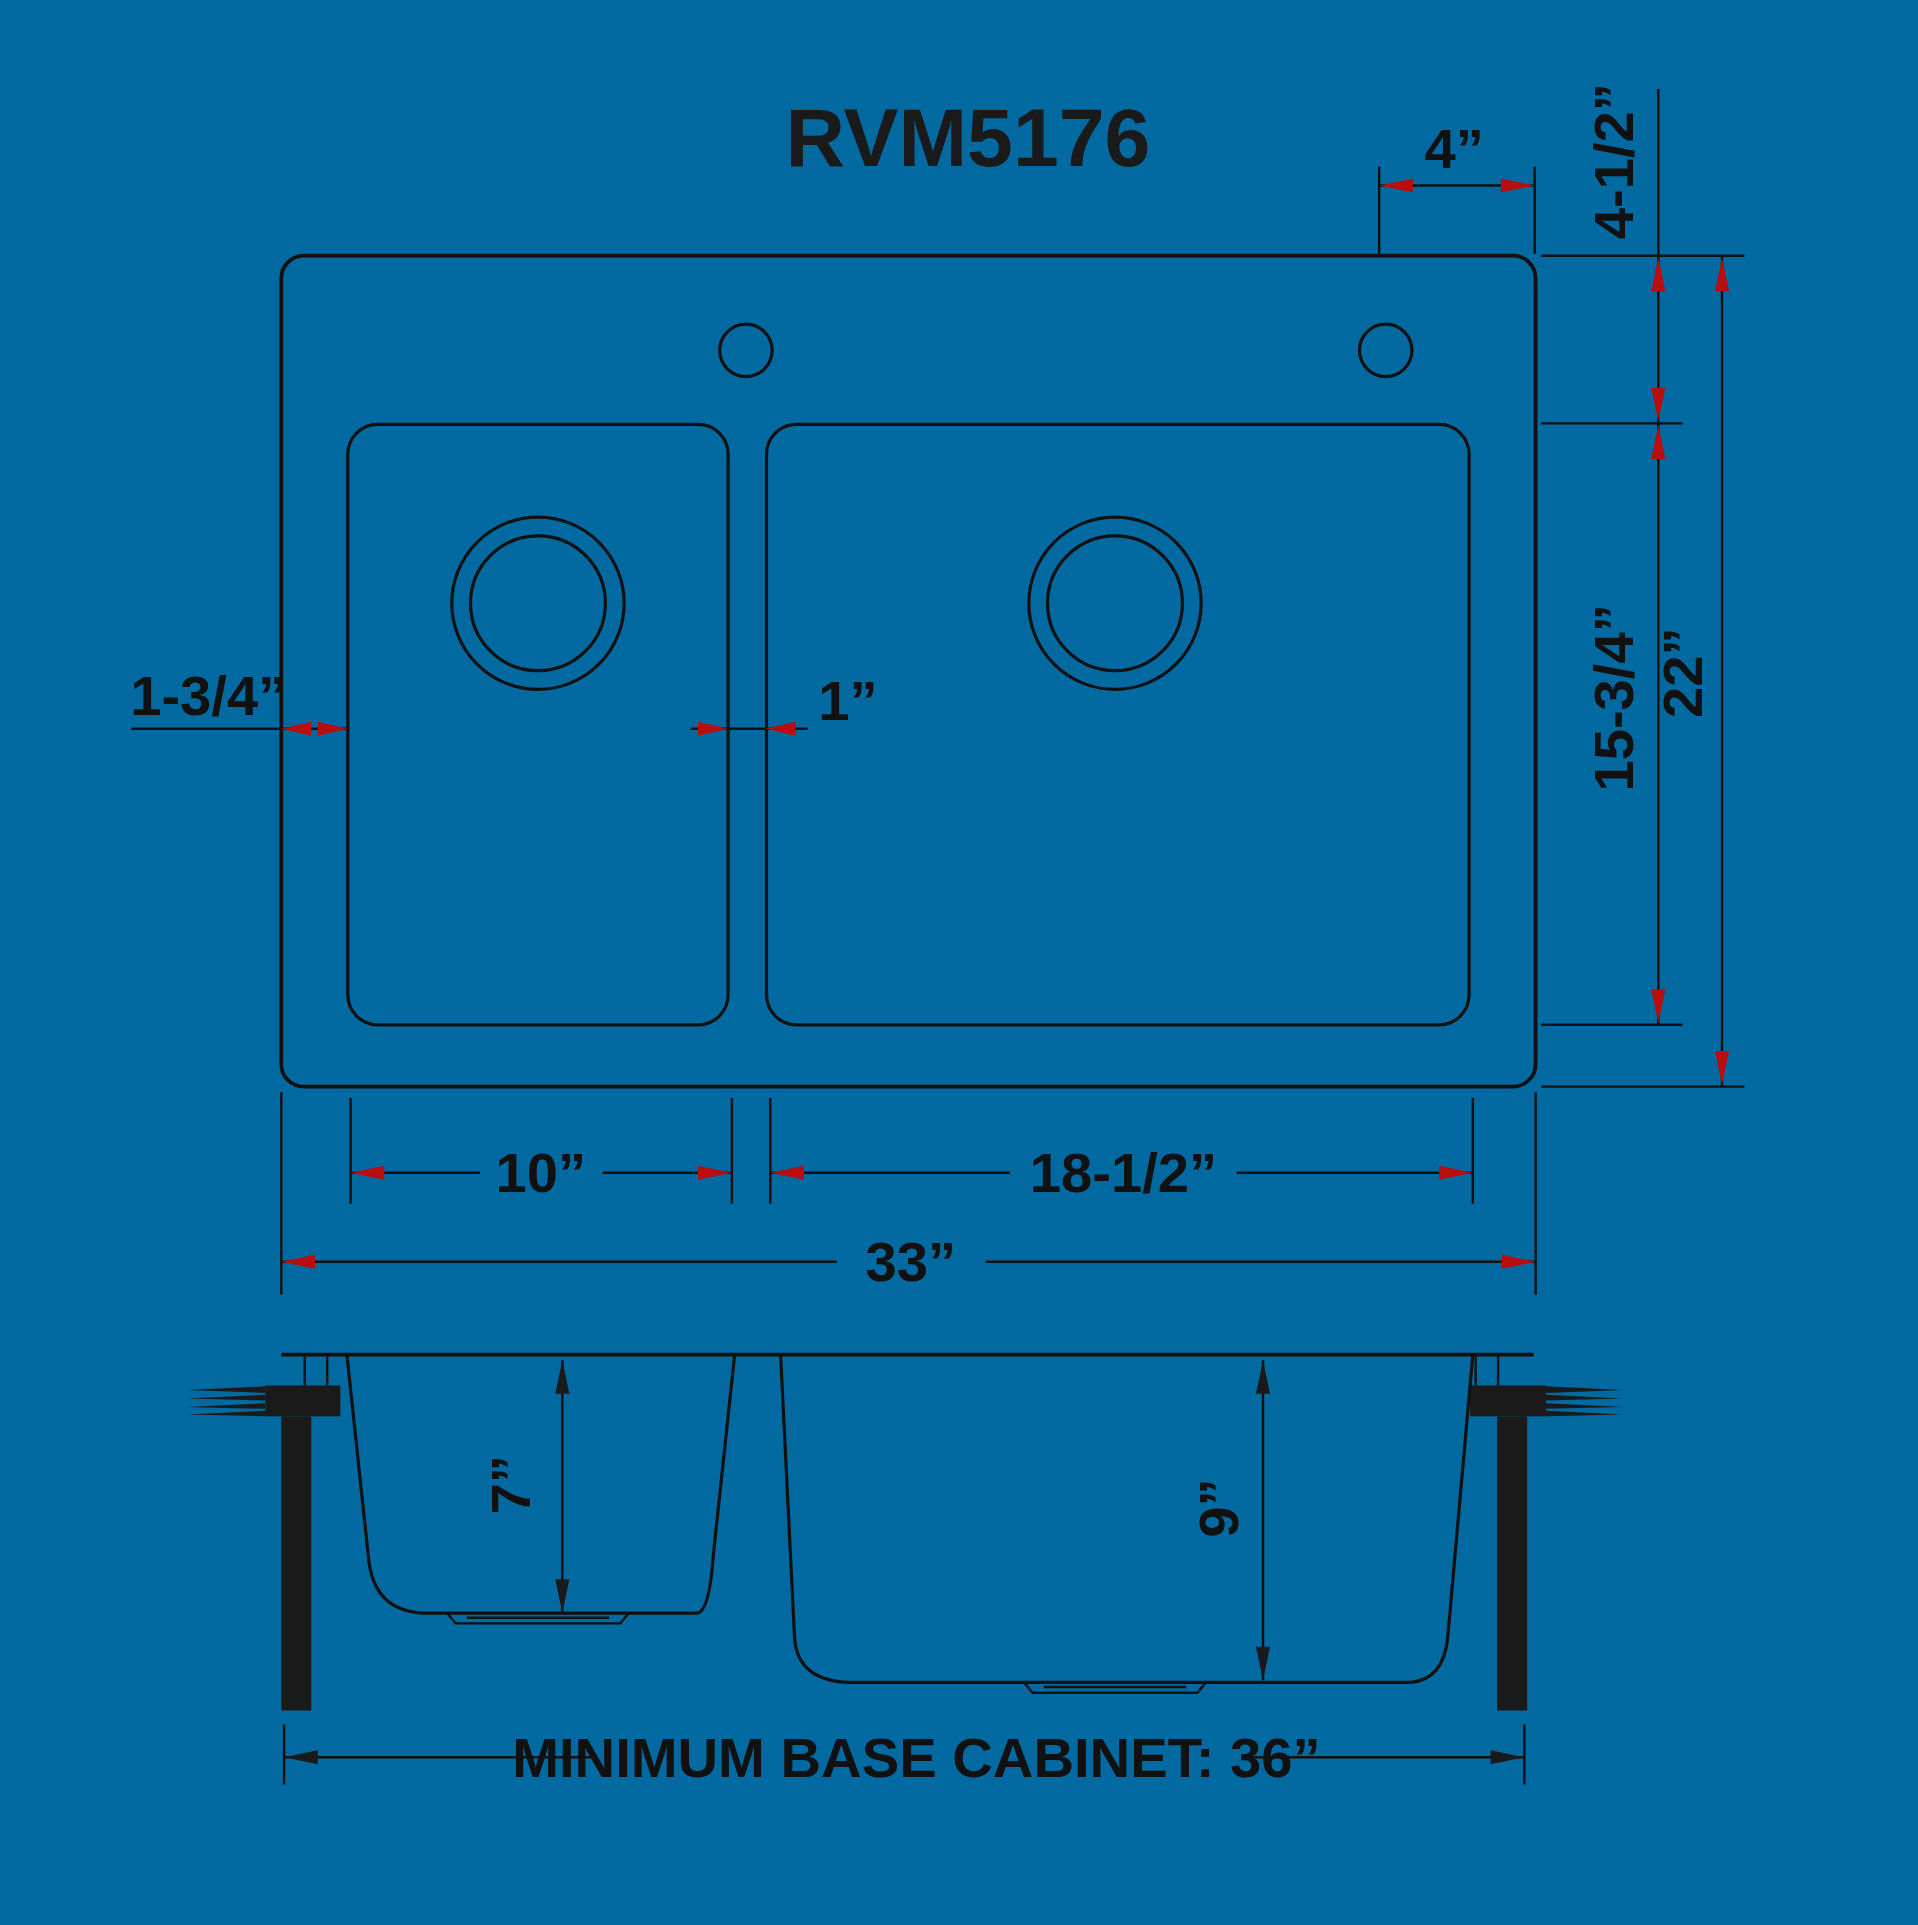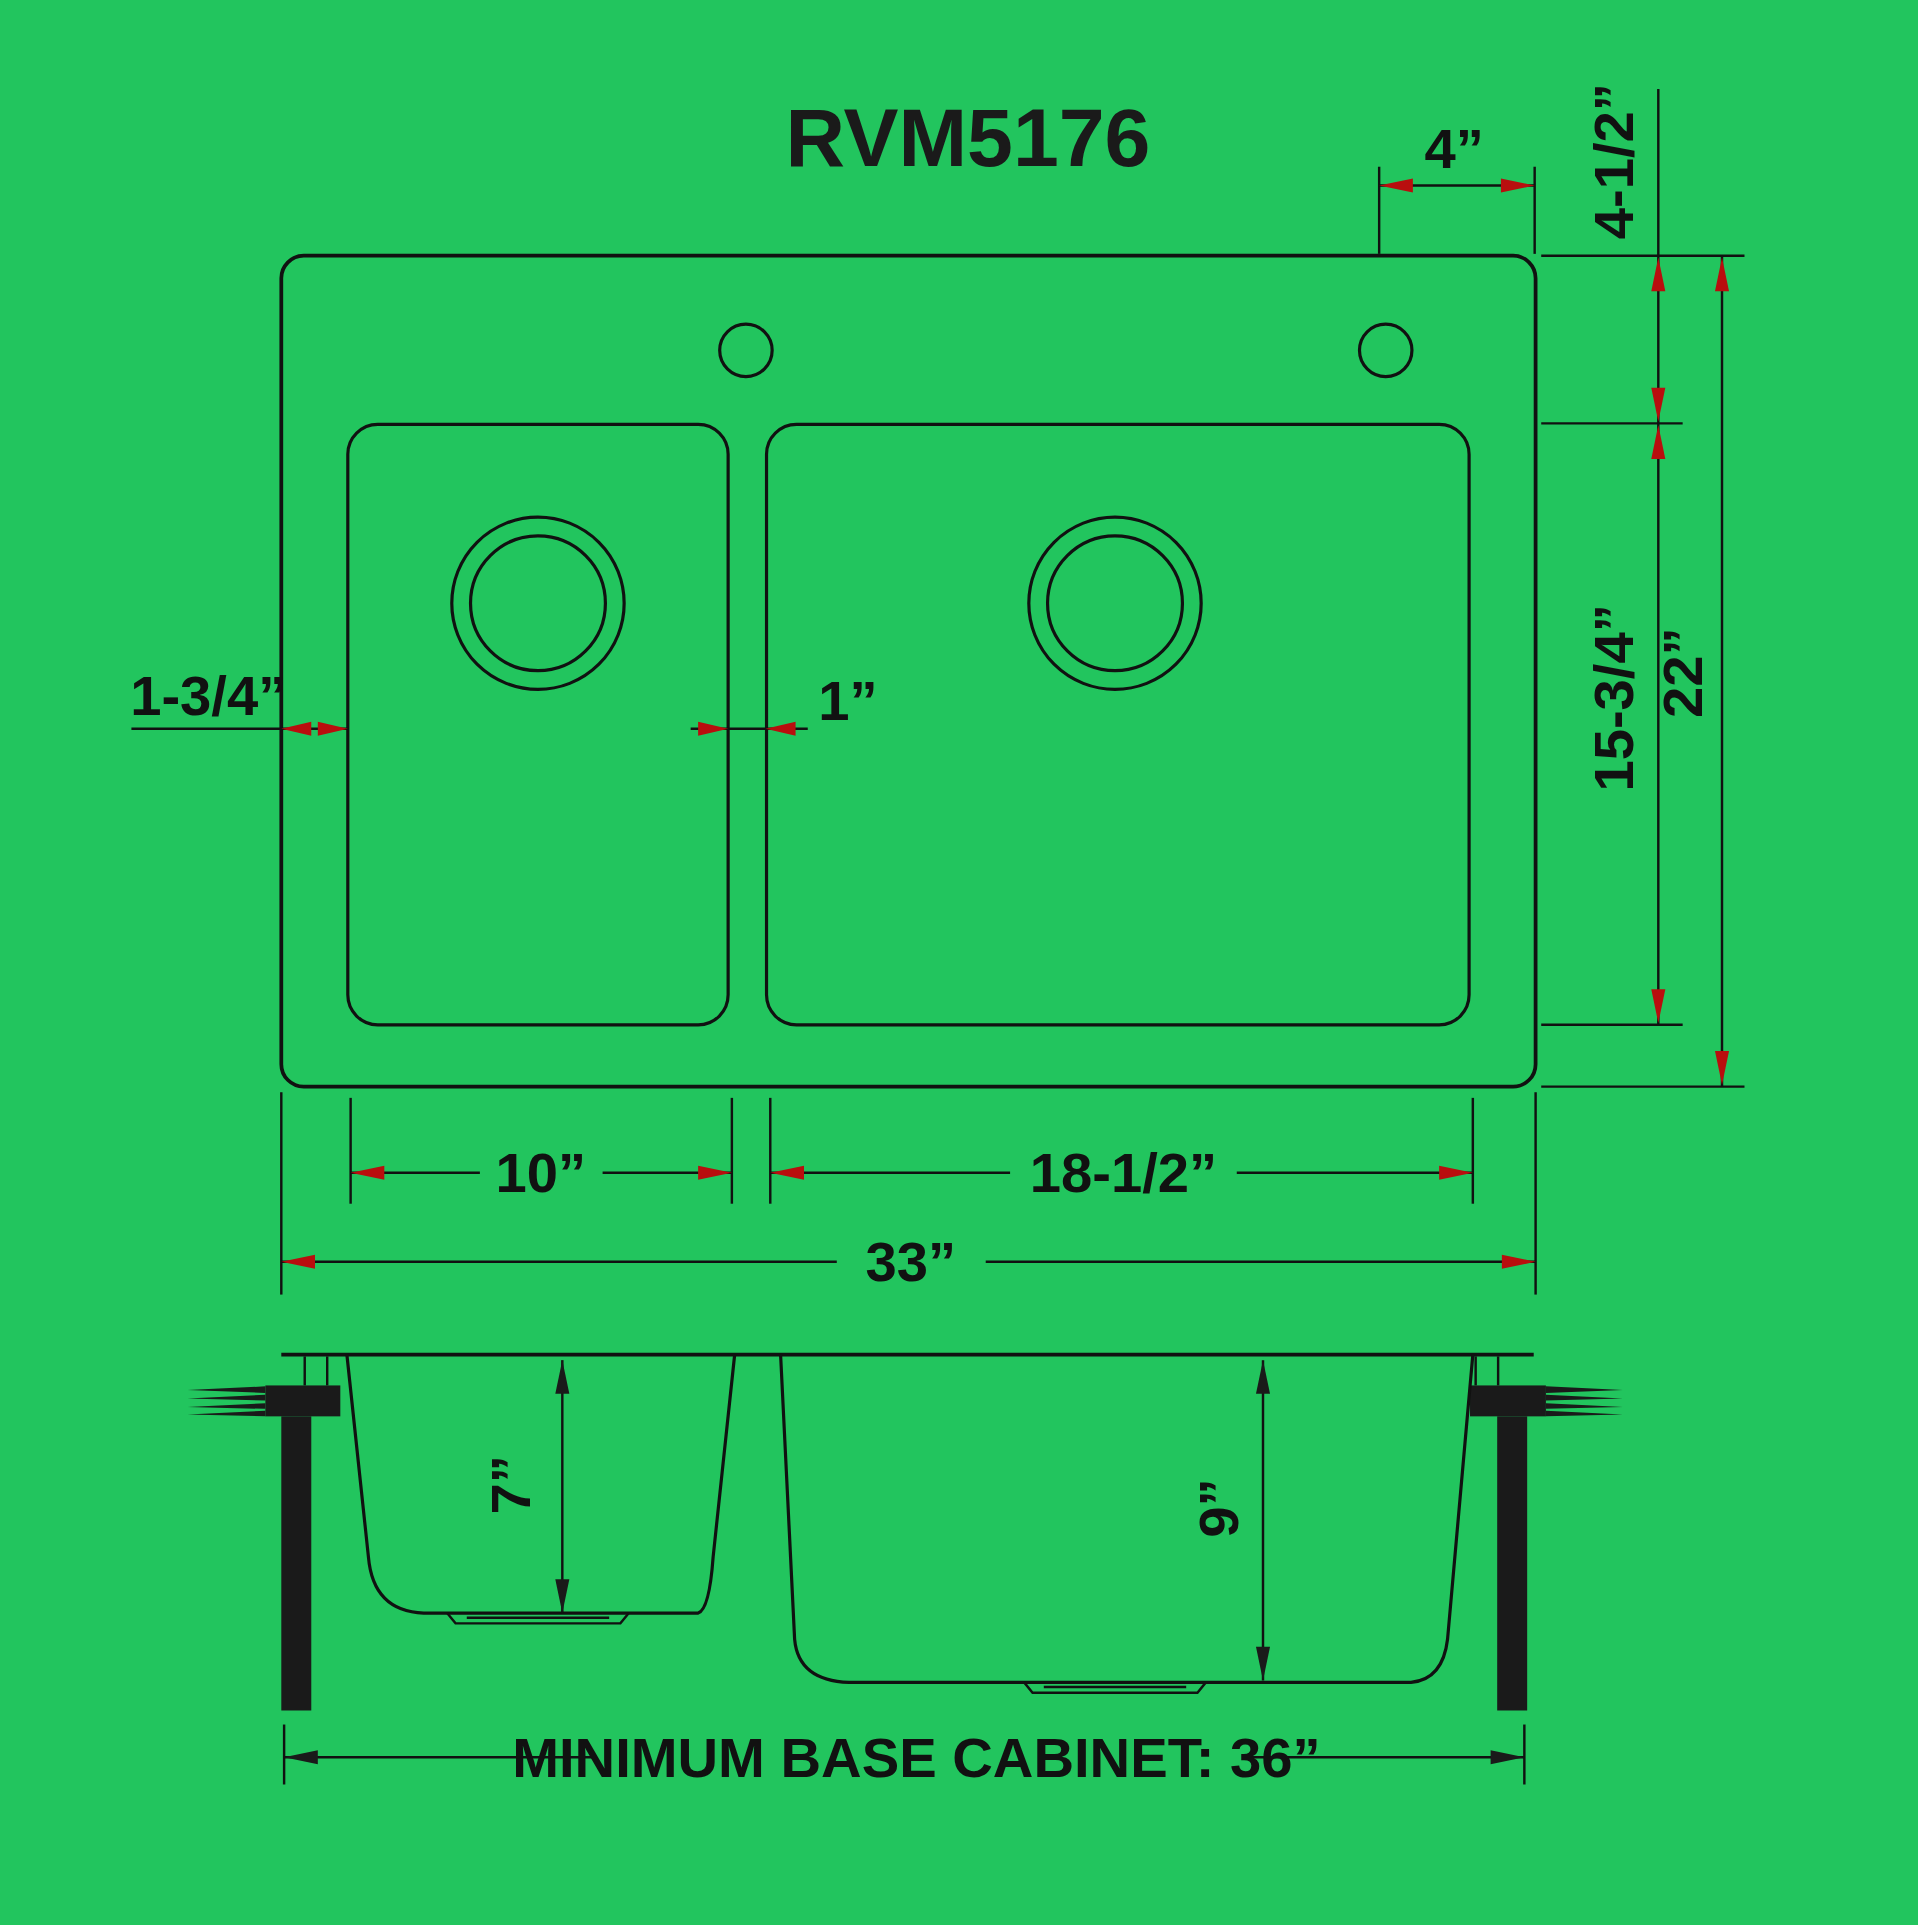--- a/index.html
+++ b/index.html
@@ -1,16 +1,16 @@
 <!DOCTYPE html>
 <html style="font-size:15px"><head>
 <meta charset="utf-8">
 <style>
   html,body{margin:0;padding:0;background:#ffffff;}
-  .page{position:relative;width:1919px;height:1925px;background:#22c55e;overflow:hidden;}
+  .page{position:relative;width:1919px;height:1925px;background:#0369a1;overflow:hidden;}
   svg{position:absolute;left:0;top:0;}
   .ln{stroke:#111111;stroke-width:3;fill:none;}
   .outline{stroke-width:4;}
   .basin{stroke-width:3.4;}
   .dim{stroke-width:2.6;}
   .ext{stroke-width:2.6;}
   .deck{stroke-width:4;}
   .blk{fill:#1a1a1a;stroke:none;}
   .dimtext{font-family:"Liberation Sans","DejaVu Sans",sans-serif;font-weight:700;font-size:60px;fill:#111111;}
   .titletext{font-family:"Liberation Sans","DejaVu Sans",sans-serif;font-weight:700;font-size:88px;fill:#1a1a1a;}

